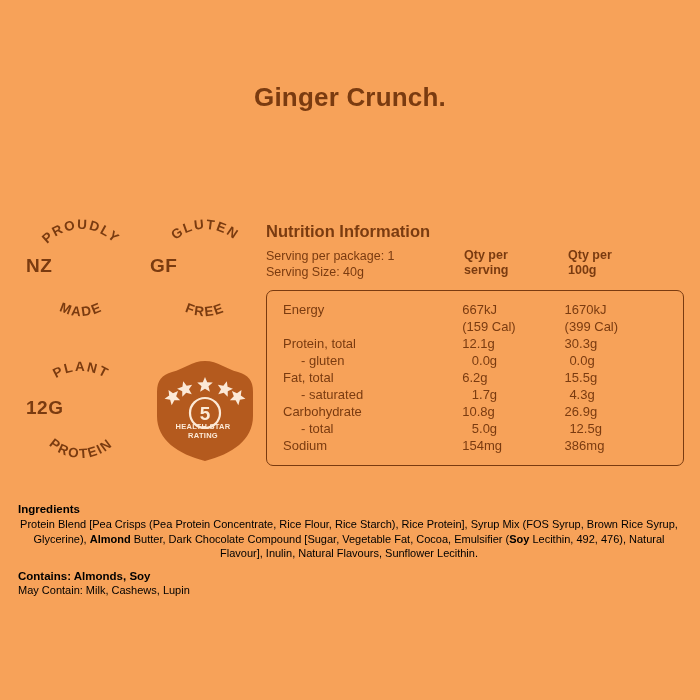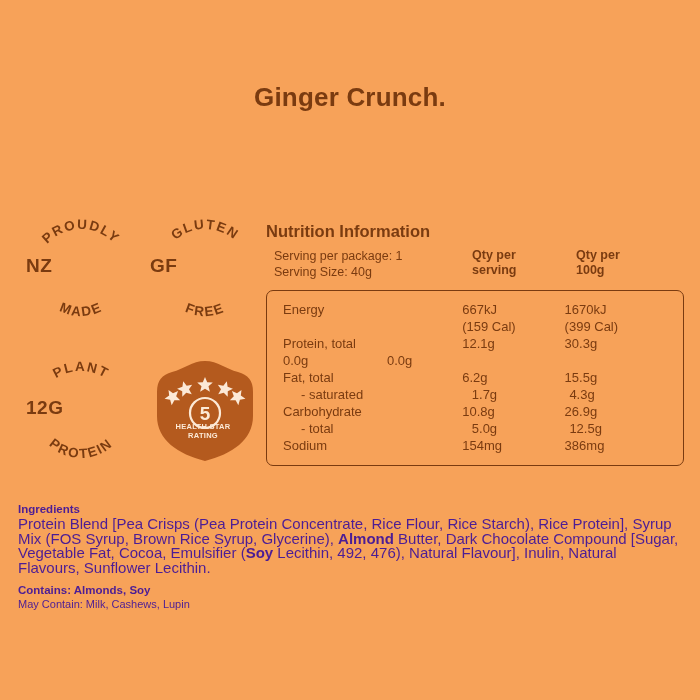--- a/index.html
+++ b/index.html
@@ -114,21 +114,21 @@
     margin-bottom: 7px;
   }
   .serving-block {
     display: flex;
     align-items: flex-start;
     font-size: 12.5px;
     line-height: 16px;
     color: #7A3B10;
     margin-bottom: 10px;
   }
-  .serving-left { width: 198px; margin-left: 8px; }
+  .serving-left { width: 198px; }
   .col-qty {
     width: 104px;
     font-weight: bold;
     font-size: 12.5px;
     line-height: 15px;
   }
   .nutrition-table {
     border: 1.6px solid #7A3B10;
     border-radius: 7px;
     padding: 10px 16px 11px 0;
@@ -143,30 +143,31 @@
   .nrow .nname { width: 182px; }
   .nrow .nval  { width: 104px; }
   .nrow.sub .nname { padding-left: 18px; }
 
   
   .ingredients {
     position: absolute;
     left: 18px;
     top: 503px;
     width: 662px;
-    color: #4c1d95;
+    color: #000000;
   }
   .ing-heading {
     font-size: 11.5px;
     font-weight: bold;
     margin-bottom: 2px;
   }
   .ing-body {
-    font-size: 15px;
+    font-size: 11px;
     line-height: 14.5px;
+    text-align: center;
   }
   .ing-body b { font-weight: bold; }
   .contains {
     font-size: 11.5px;
     font-weight: bold;
     margin-top: 9px;
   }
   .may-contain {
     font-size: 11px;
     line-height: 14.5px;
@@ -273,20 +274,21 @@
         <div class="nval">(399 Cal)</div>
       </div>
 
       <div class="nrow">
         <div class="nname">Protein, total</div>
         <div class="nval">12.1g</div>
         <div class="nval">30.3g</div>
       </div>
 
       <div class="nrow sub">
+        <div class="nname">- gluten</div>
         <div class="nval">0.0g</div>
         <div class="nval">0.0g</div>
       </div>
 
       <div class="nrow">
         <div class="nname">Fat, total</div>
         <div class="nval">6.2g</div>
         <div class="nval">15.5g</div>
       </div>
 

